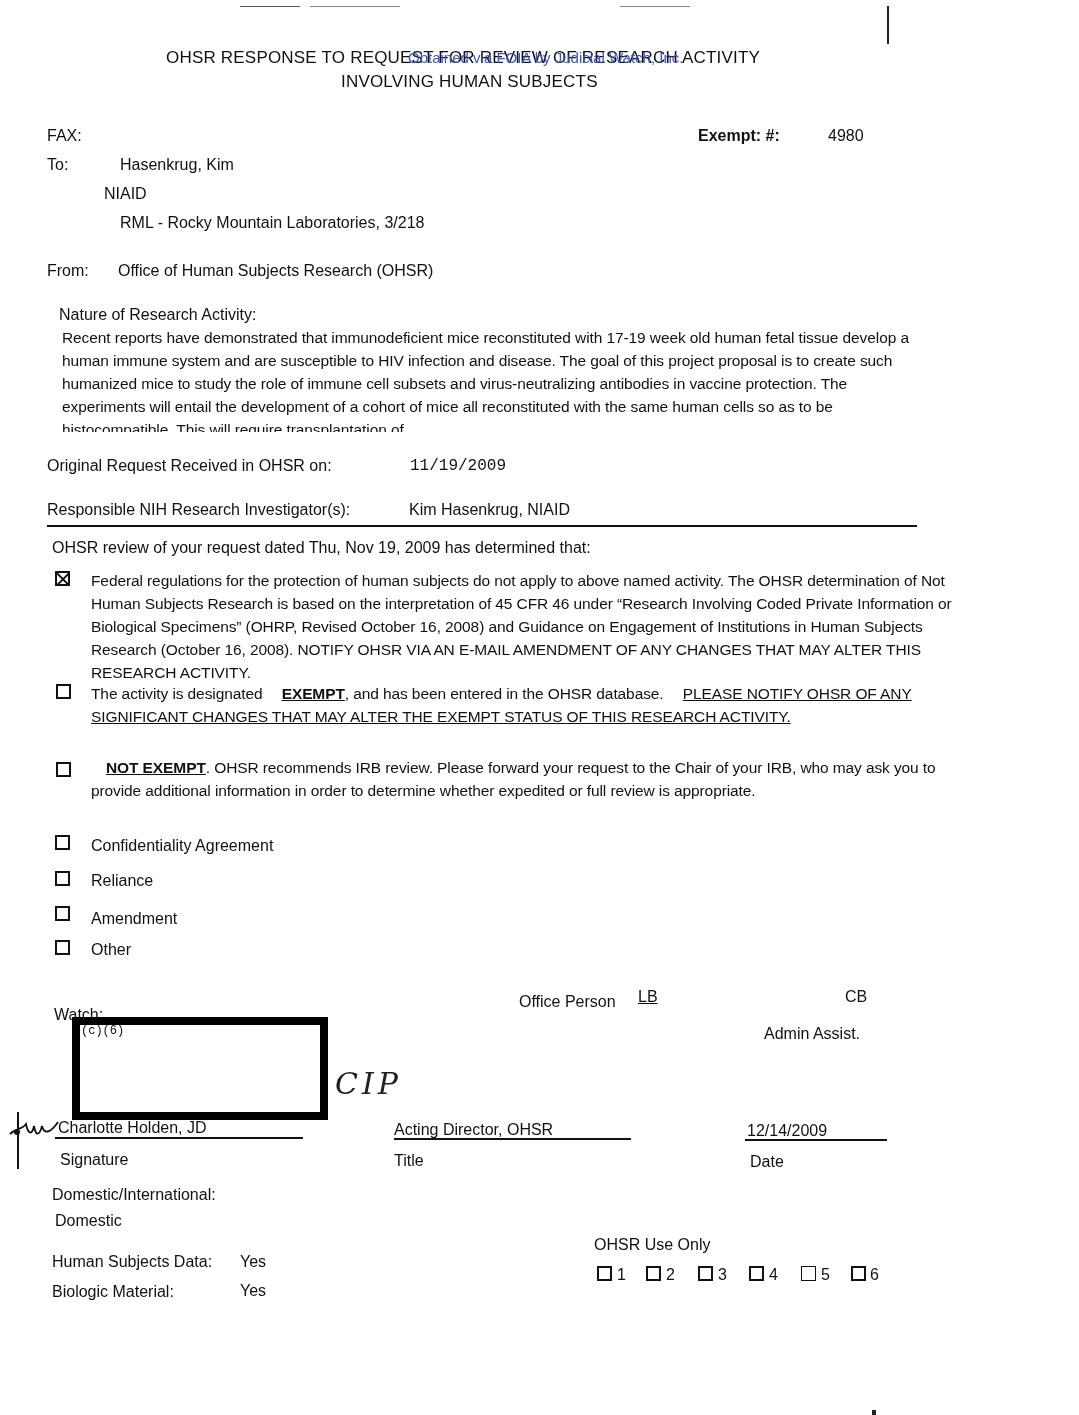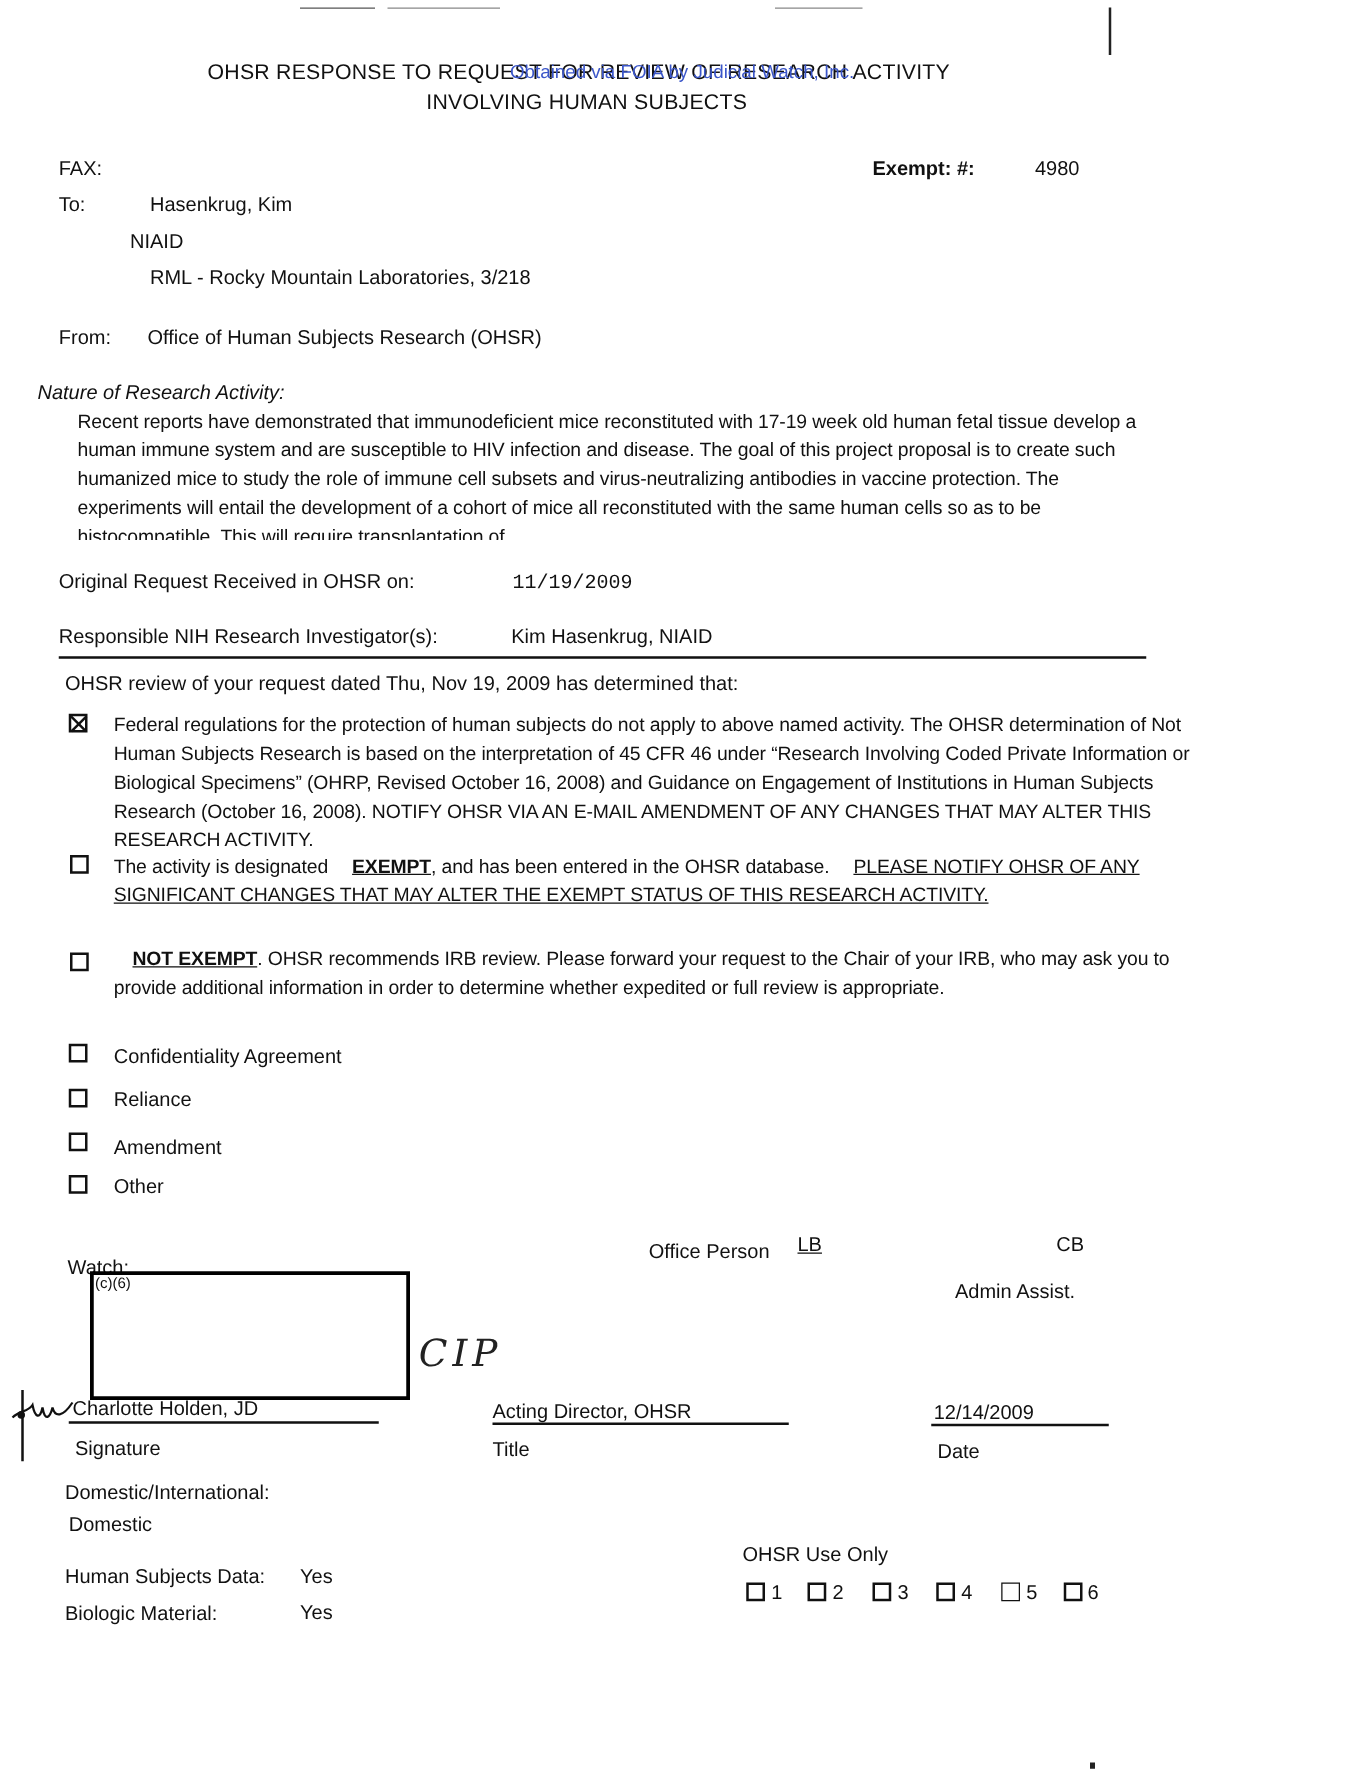--- a/index.html
+++ b/index.html
@@ -41,21 +41,21 @@
 <div class="abs t" style="left:828px;top:126px;">4980</div>
 
 <div class="abs t" style="left:47px;top:155px;">To:</div>
 <div class="abs t" style="left:120px;top:155px;">Hasenkrug, Kim</div>
 <div class="abs t" style="left:104px;top:184px;">NIAID</div>
 <div class="abs t" style="left:120px;top:213px;">RML - Rocky Mountain Laboratories, 3/218</div>
 
 <div class="abs t" style="left:47px;top:261px;">From:</div>
 <div class="abs t" style="left:118px;top:261px;">Office of Human Subjects Research (OHSR)</div>
 
-<div class="abs t" style="left:30px;top:305px;font-style:italic;">Nature of Research Activity:</div>
+<div class="abs t" style="left:59px;top:305px;">Nature of Research Activity:</div>
 <div class="para clip" style="left:62px;top:326px;width:855px;height:106px;">Recent reports have demonstrated that immunodeficient mice reconstituted with 17-19 week old human fetal tissue develop a human immune system and are susceptible to HIV infection and disease.  The goal of this project proposal is to create such humanized mice to study the role of immune cell subsets and virus-neutralizing antibodies in vaccine protection.  The experiments will entail the development of a cohort of mice all reconstituted with the same human cells so as to be histocompatible.  This will require transplantation of</div>
 
 <div class="abs t" style="left:47px;top:456px;">Original Request Received in OHSR on:</div>
 <div class="abs t" style="left:410px;top:456px;font-family:Liberation Mono, monospace;">11/19/2009</div>
 <div class="abs t" style="left:47px;top:500px;">Responsible NIH Research Investigator(s):</div>
 <div class="abs t" style="left:409px;top:500px;">Kim Hasenkrug,  NIAID</div>
 <div class="hline" style="left:47px;top:525px;width:870px;"></div>
 
 <div class="abs t" style="left:52px;top:538px;">OHSR review of your request dated Thu, Nov 19, 2009 has determined that:</div>
 
@@ -80,21 +80,21 @@
 <div class="abs t" style="left:91px;top:909px;">Amendment</div>
 <div class="cb" style="left:55px;top:940px;"></div>
 <div class="abs t" style="left:91px;top:940px;">Other</div>
 
 <div class="abs t" style="left:519px;top:992px;">Office Person</div>
 <div class="abs t" style="left:638px;top:987px;text-decoration:underline;">LB</div>
 <div class="abs t" style="left:728px;top:1024px;margin-left:36px;">Admin Assist.</div>
 <div class="abs t" style="left:845px;top:987px;">CB</div>
 
 <div class="abs t" style="left:54px;top:1005px;">Watch:</div>
-<div class="abs" style="left:72px;top:1017px;width:256px;height:103px;border:3px solid #000000;box-sizing:border-box;background:transparent;">
+<div class="abs" style="left:72px;top:1017px;width:256px;height:103px;border:8px solid #000000;box-sizing:border-box;background:transparent;font-family:Liberation Mono, monospace;">
   <span style="position:absolute;left:1px;top:-1px;font-size:12px;">(c)(6)</span>
 </div>
 <div class="abs" style="left:335px;top:1066px;font-family:'DejaVu Serif',serif;font-style:italic;font-size:30px;letter-spacing:4px;color:#222;">CIP</div>
 
 <div class="abs" style="left:6px;top:1104px;">
   <svg width="55" height="70" viewBox="0 0 55 70">
     <path d="M12 8 L12 65" stroke="#111" stroke-width="2" fill="none"></path>
     <path d="M4 30 C10 24,16 26,20 20 C22 30,26 32,28 22 C30 34,34 30,36 22 C38 30,44 30,52 18" stroke="#111" stroke-width="1.8" fill="none"></path>
     <circle cx="11" cy="28" r="3" fill="#111"></circle>
   </svg>

